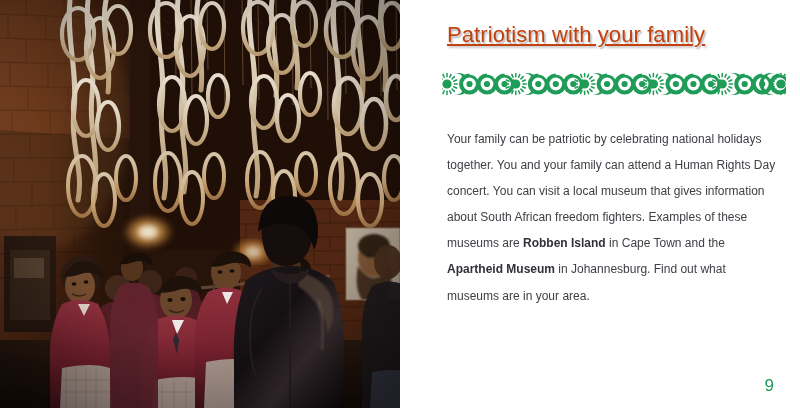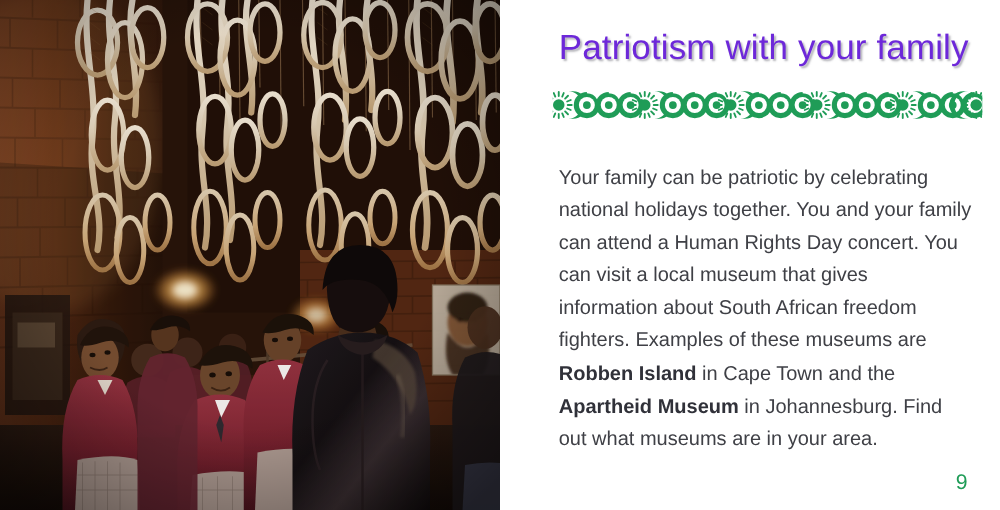--- a/index.html
+++ b/index.html
@@ -40,45 +40,46 @@
     width: 400px;
     height: 408px;
     flex: 0 0 400px;
     background: #ffffff;
   }
 
   .title {
     position: absolute;
     left: 47px;
     top: 22px;
-    font-size: 28px;
+    font-size: 22px;
     font-weight: 400;
     letter-spacing: 0.1px;
-    color: #6d28d9;
+    color: #c2410c;
     text-shadow: 1.5px 1.5px 1.6px rgba(120,120,130,0.55);
     white-space: nowrap;
+    text-decoration: underline;
   }
 
   
   .border-band {
     position: absolute;
     left: 42px;
     top: 72px;
     width: 344px;
     height: 24px;
     overflow: hidden;
   }
   .border-band svg { display:block; }
 
   .body-copy {
     position: absolute;
     left: 47px;
     top: 114px;
     width: 330px;
-    font-size: 16px;
+    font-size: 12px;
     line-height: 26.1px;
     color: #3f4046;
     font-weight: 400;
   }
   .body-copy b { font-weight: 700; color: #303139; }
 
   .page-number {
     position: absolute;
     right: 26px;
     bottom: 12px;

